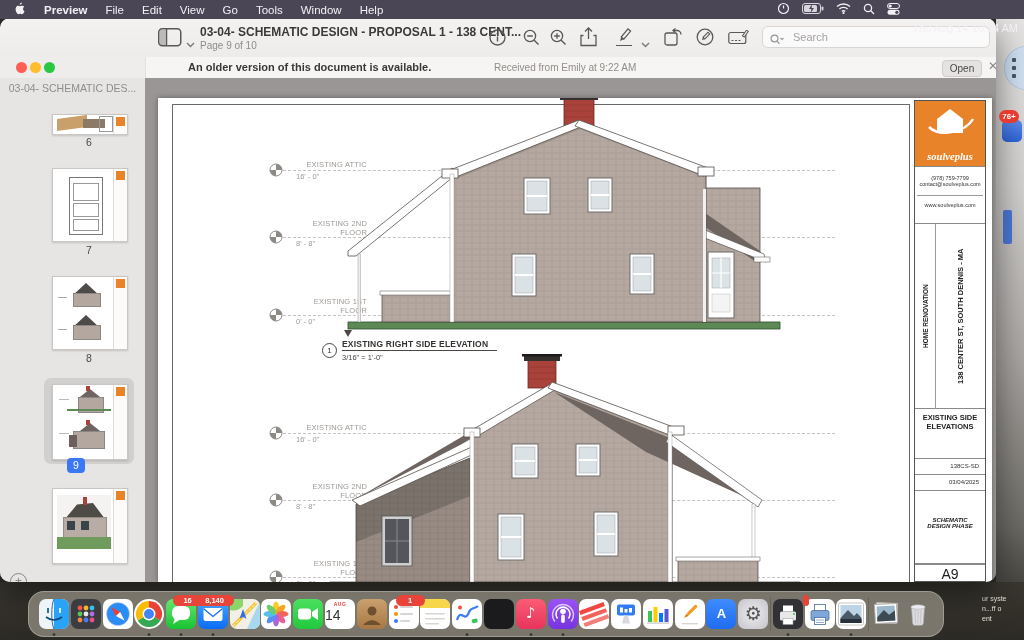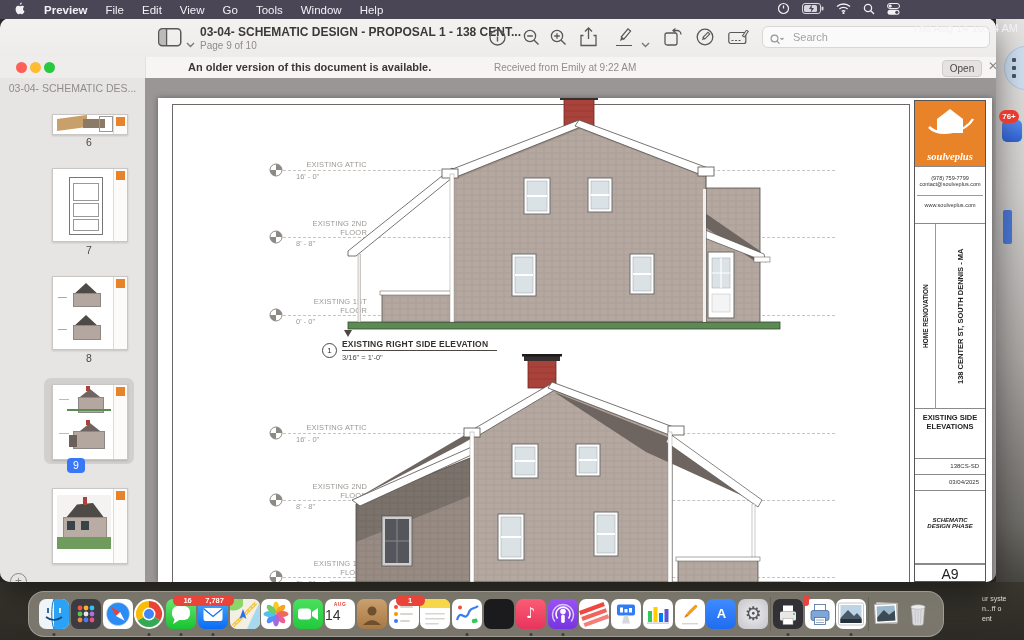--- a/index.html
+++ b/index.html
@@ -577,21 +577,21 @@
       </svg>
   </span>
   <span class="dk run" style="background:linear-gradient(#68e670,#18c332)">
     <span class="bdg">16</span>
     <svg width="30" height="30" viewBox="0 0 30 30">
         <rect x="6" y="7" width="18" height="14" rx="6" fill="#fff"></rect>
         <polygon points="9,19 7,25 14,20.5" fill="#fff"></polygon>
       </svg>
   </span>
   <span class="dk run" style="background:linear-gradient(#4aa8ff,#0a6cf5)">
-    <span class="bdg">7,787</span>
+    <span class="bdg">8,140</span>
     <svg width="30" height="30" viewBox="0 0 30 30">
         <rect x="5.5" y="9" width="19" height="13" rx="2" fill="#fff"></rect>
         <path d="M6,10 L15,17.5 L24,10" stroke="#0a6cf5" stroke-width="1.2" fill="none"></path>
       </svg>
   </span>
   <span class="dk" style="background:#f2efe4;overflow:hidden">
     <svg width="30" height="30" viewBox="0 0 30 30">
         <path d="M0,0 H13 V7 Q7,13 0,11 Z" fill="#8bd56a"></path>
         <path d="M30,3 Q24,14 17,30 H30 Z" fill="#a8d8f0"></path>
         <line x1="3" y1="27" x2="26" y2="4" stroke="#f5c842" stroke-width="3.5"></line>

